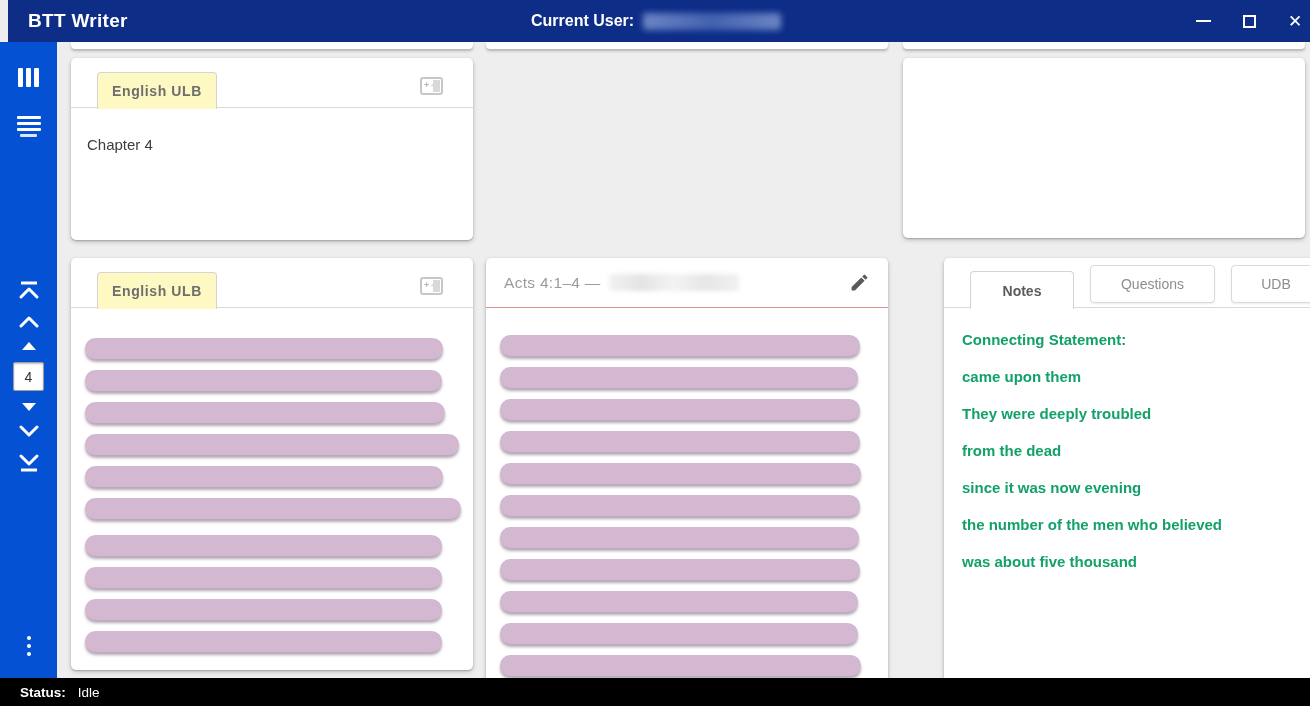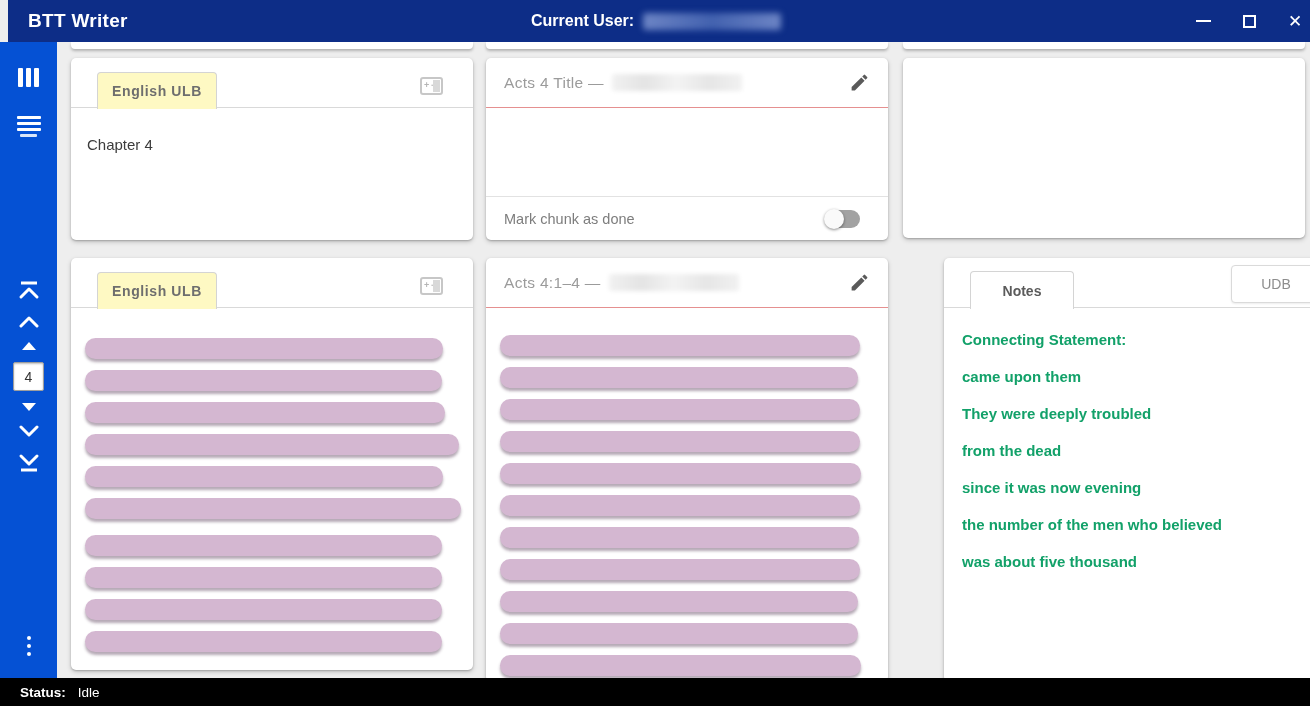--- a/index.html
+++ b/index.html
@@ -174,38 +174,20 @@
   <div class="card" style="left:71px; top:58px; width:402px; height:182px;">
     <div class="card-header-tabbed">
       <div class="src-tab">
         <span>English ULB</span>
       </div>
       <div class="tab-manage-icon">+ −</div>
     </div>
     <div class="src-content">Chapter 4</div>
   </div>
 
-  <div class="card" style="left:486px; top:58px; width:402px; height:182px;">
-    <div class="card-header-edit">
-      <span class="edit-title">Acts 4 Title —</span>
-      <span class="title-redacted"></span>
-      <span class="pencil-btn">
-        <svg viewBox="0 0 24 24" width="21" height="21" fill="#5a5a5a">
-            <path d="M3 17.25V21h3.75L17.8 9.94l-3.75-3.75L3 17.25zM20.71 7.04a1 1 0 0 0 0-1.41l-2.34-2.34a1 1 0 0 0-1.41 0l-1.83 1.83 3.75 3.75 1.83-1.83z"></path>
-          </svg>
-      </span>
-    </div>
-    <div class="chunk-footer">
-      <span class="footer-label">Mark chunk as done</span>
-      <span class="toggle">
-        <span class="track"></span>
-        <span class="knob"></span>
-      </span>
-    </div>
-  </div>
 
   <div class="card" style="left:903px; top:58px; width:402px; height:180px;"></div>
 
   <div class="card" style="left:71px; top:258px; width:402px; height:412px;">
     <div class="card-header-tabbed">
       <div class="src-tab">
         <span>English ULB</span>
       </div>
       <div class="tab-manage-icon">+ −</div>
     </div>
@@ -245,20 +227,23 @@
         <div class="pill" style="width: 358px; margin-top: 11px;"></div>
         <div class="pill" style="width: 358px; margin-top: 11px;"></div>
         <div class="pill" style="width: 361px; margin-top: 11px;"></div>
       </div>
   </div>
 
   <div class="card" style="left:903px; top:258px; width:402px; height:424px;margin-left:41px;">
     <div class="helps-header">
       <div class="helps-tab active">
         <span>Notes</span>
+      </div>
+      <div class="helps-tab inactive tab-questions">
+        <span>Questions</span>
       </div>
       <div class="helps-tab inactive tab-udb">
         <span>UDB</span>
       </div>
     </div>
     <div class="notes-body">
         <div class="note-link">Connecting Statement:</div>
         <div class="note-link">came upon them</div>
         <div class="note-link">They were deeply troubled</div>
         <div class="note-link">from the dead</div>

